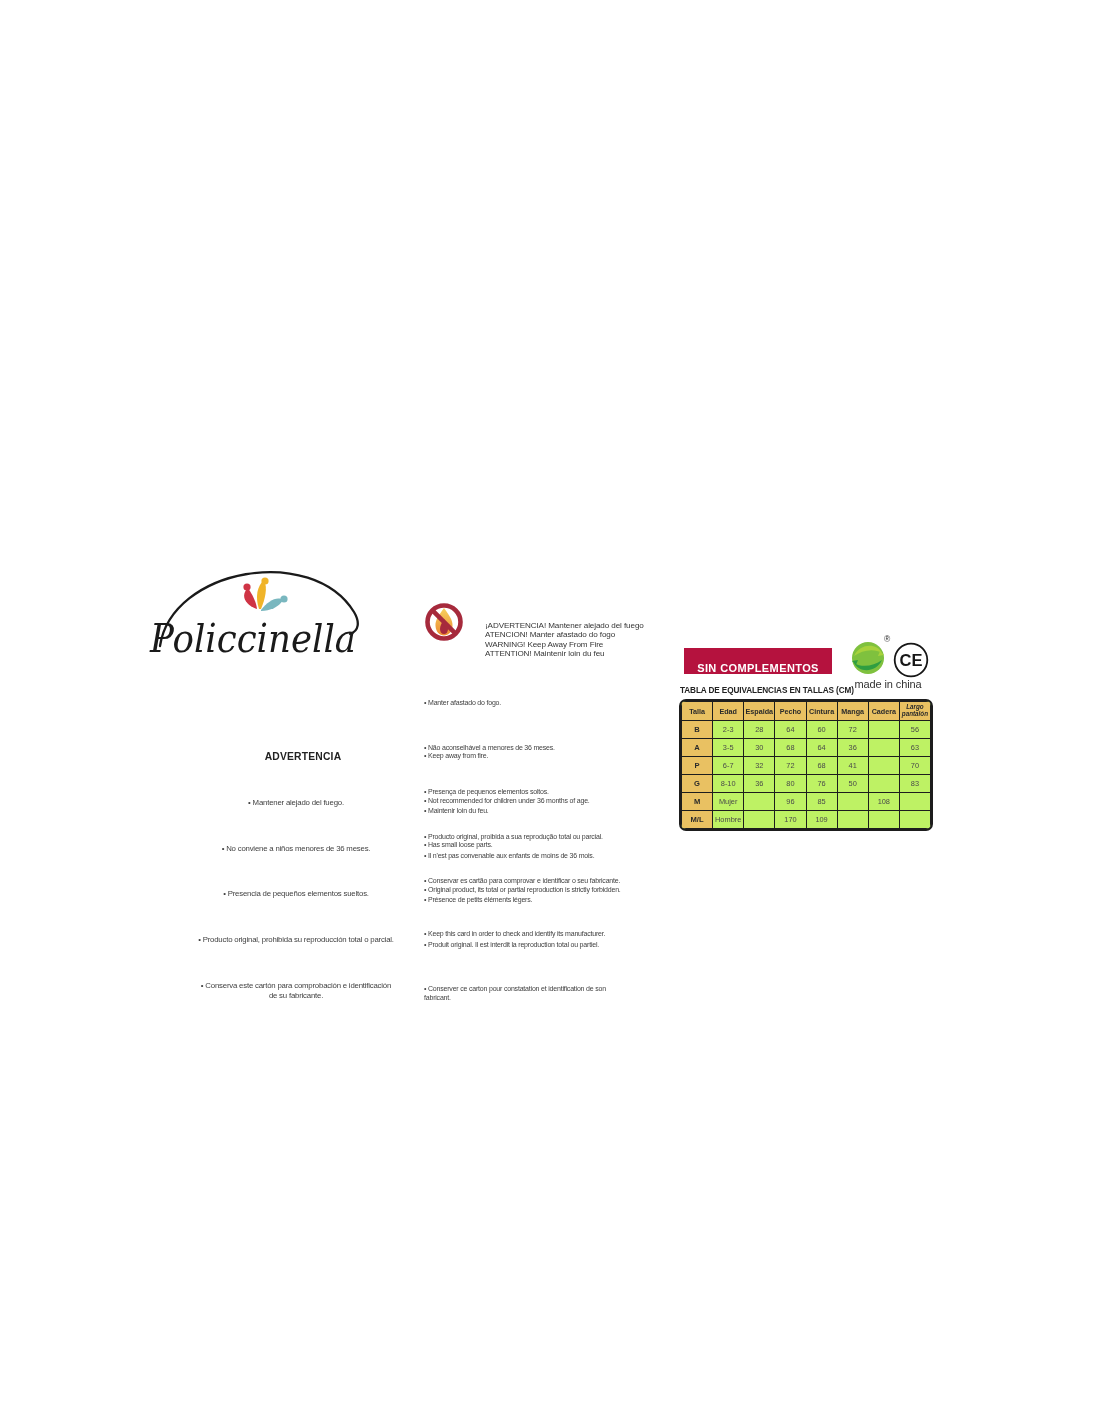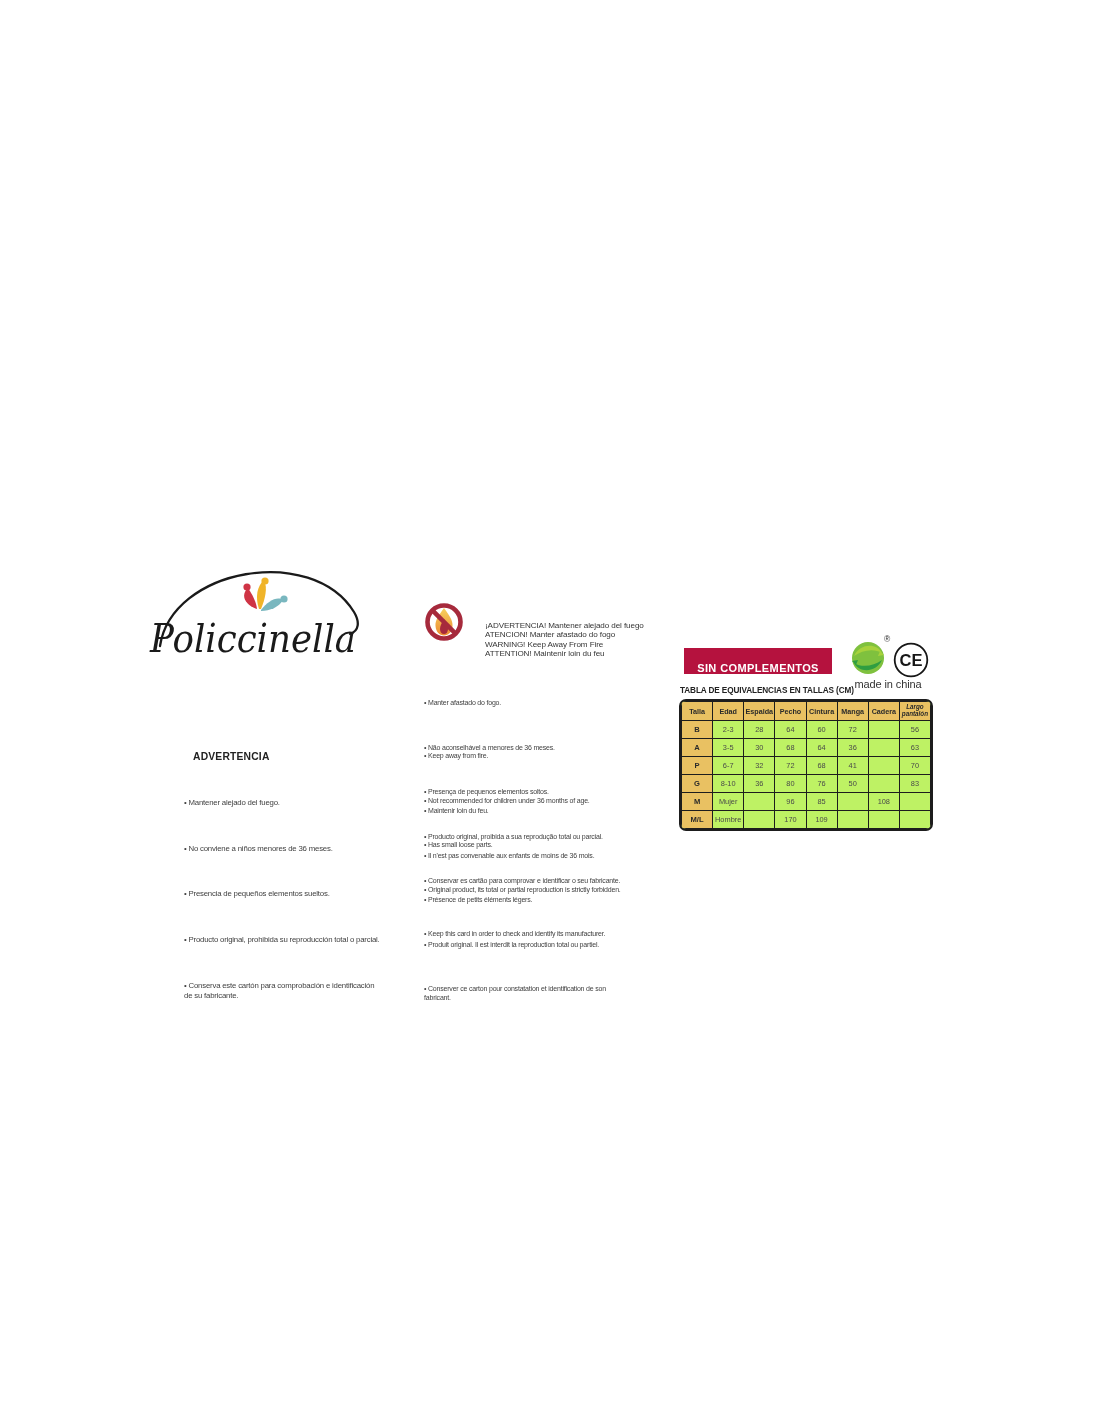--- a/index.html
+++ b/index.html
@@ -4,21 +4,21 @@
 <style>
   html,body{margin:0;padding:0;background:#ffffff;}
   .sheet{position:relative;width:1100px;height:1422px;background:#fff;overflow:hidden;
          font-family:"Liberation Sans",sans-serif;color:#3d3d3d;}
 
   
   .logo{position:absolute;left:146px;top:554px;}
   .distributor{position:absolute;left:191px;top:666px;width:250px;
                font-size:9.4px;line-height:15.8px;letter-spacing:-0.1px;color:#3b3b3b;}
   .distributor .bold{font-weight:bold;color:#222;}
-  .advertencia{position:absolute;left:184px;top:751px;width:245px;}
+  .advertencia{position:absolute;left:176px;top:751px;width:245px;text-align:center;}
   .adv-title{font-size:10.3px;font-weight:bold;color:#222;margin:0 0 8px 9px;letter-spacing:.2px;}
 
   ul.blist{list-style:none;margin:0;padding:0;}
   ul.blist li{white-space:pre-line;margin-top:36px;}
   ul.blist li::before{content:"• ";}
   ul.es-list{font-size:7.8px;line-height:9.7px;letter-spacing:-0.2px;width:240px;color:#3f3f3f;}
 
   
   .warn-icon{position:absolute;left:424px;top:602px;}
   .warn-lines{position:absolute;left:469px;top:605px;list-style:none;margin:16px;padding:0;

